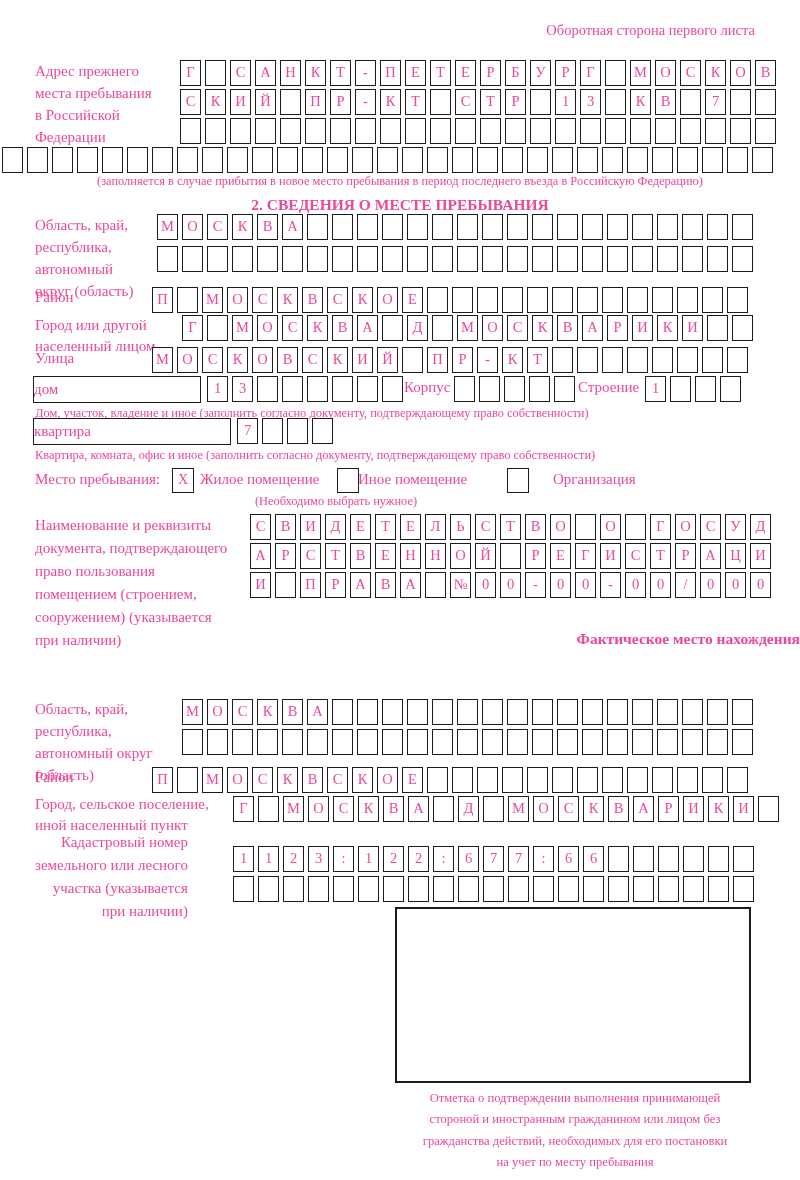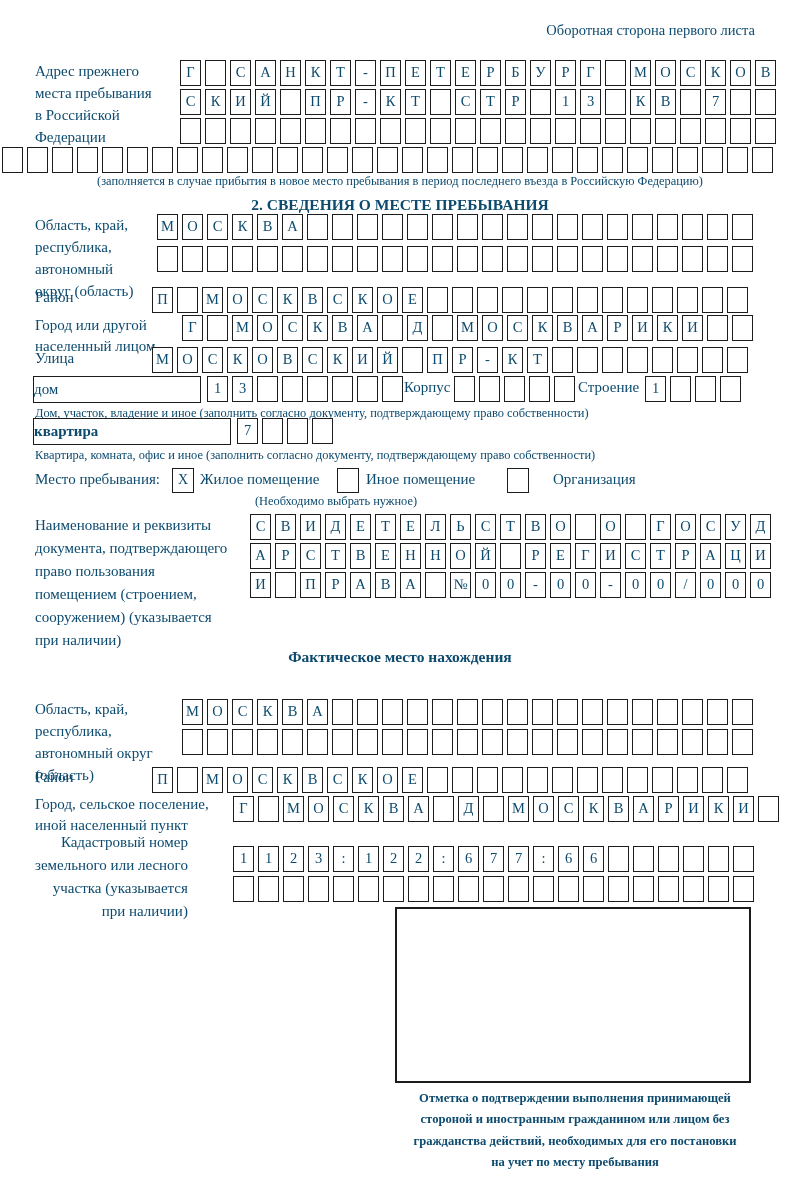--- a/index.html
+++ b/index.html
@@ -1,21 +1,21 @@
 <!DOCTYPE html>
 <html><head>
 <meta charset="utf-8">
 <style>
   html,body{margin:0;padding:0;background:#fff;}
   .page{position:relative;width:800px;height:1176px;background:#ffffff;overflow:hidden;
-        font-family:"Liberation Serif","DejaVu Serif",serif;color:#0c4a6e;}
+        font-family:"Liberation Serif","DejaVu Serif",serif;color:#ec4899;}
   .t{position:absolute;font-size:15px;white-space:nowrap;}
   .small{font-size:12.4px;}
   .bold{font-weight:bold;}
-  .center{text-align:center;font-weight:bold;}
+  .center{text-align:center;}
   .lines{position:absolute;font-size:15px;line-height:22px;}
   .lines.lh23{line-height:23px;}
   .lines.lh21{line-height:21px;}
   .cells{position:absolute;display:flex;gap:4px;}
   .cell{width:21px;height:26px;box-sizing:border-box;border:1.5px solid #1c1c1c;background:#fff;
         text-align:center;font-size:14.5px;line-height:23px;flex:0 0 auto;}
   .labelbox{position:absolute;height:27px;box-sizing:border-box;border:1.5px solid #1c1c1c;
         text-align:left;font-size:15px;line-height:24px;background:#fff;}
   .checkbox{position:absolute;width:22px;height:25px;box-sizing:border-box;border:1.5px solid #1c1c1c;
         text-align:center;font-size:14px;line-height:22px;background:#fff;}
@@ -317,34 +317,34 @@
     </div>
   <div class="t" style="left:578px;top:379px;">Строение</div>
   <div class="cells" style="left:645px;top:376px;">
       <div class="cell">1</div>
       <div class="cell"></div>
       <div class="cell"></div>
       <div class="cell"></div>
     </div>
   <div class="t small" style="left:35px;top:406px;">Дом, участок, владение и иное (заполнить согласно документу, подтверждающему право собственности)</div>
 
-  <div class="labelbox" style="left:33px;top:418px;width:198px;font-weight:bold;">квартира</div>
+  <div class="labelbox" style="left:33px;top:418px;width:198px;">квартира</div>
   <div class="cells" style="left:237px;top:418px;">
       <div class="cell">7</div>
       <div class="cell"></div>
       <div class="cell"></div>
       <div class="cell"></div>
     </div>
   <div class="t small" style="left:35px;top:448px;">Квартира, комната, офис и иное (заполнить согласно документу, подтверждающему право собственности)</div>
 
   <div class="t" style="left:35px;top:471px;">Место пребывания:</div>
   <div class="checkbox" style="left:172px;top:468px;">X</div>
   <div class="t" style="left:200px;top:471px;">Жилое помещение</div>
   <div class="checkbox" style="left:337px;top:468px;"></div>
-  <div class="t" style="left:366px;top:471px;">Иное помещение</div>
+  <div class="t" style="left:358px;top:471px;">Иное помещение</div>
   <div class="checkbox" style="left:507px;top:468px;"></div>
   <div class="t" style="left:553px;top:471px;">Организация</div>
   <div class="t small" style="left:136px;top:494px;width:400px;text-align:center;">(Необходимо выбрать нужное)</div>
 
   <div class="lines lh23" style="left:35px;top:514px;">
       <div>Наименование и реквизиты</div>
       <div>документа, подтверждающего</div>
       <div>право пользования</div>
       <div>помещением (строением,</div>
       <div>сооружением) (указывается</div>
@@ -413,21 +413,21 @@
       <div class="cell">0</div>
       <div class="cell">-</div>
       <div class="cell">0</div>
       <div class="cell">0</div>
       <div class="cell">/</div>
       <div class="cell">0</div>
       <div class="cell">0</div>
       <div class="cell">0</div>
     </div>
 
-  <div class="fullcenter bold" style="top:648px;font-size:15.5px;">Фактическое место нахождения</div>
+  <div class="fullcenter bold" style="top:630px;font-size:15.5px;text-align:right;">Фактическое место нахождения</div>
 
   <div class="lines" style="left:35px;top:698px;">
       <div>Область, край,</div>
       <div>республика,</div>
       <div>автономный округ</div>
       <div>(область)</div>
     </div>
   <div class="cells" style="left:182px;top:699px;">
       <div class="cell">М</div>
       <div class="cell">О</div>

